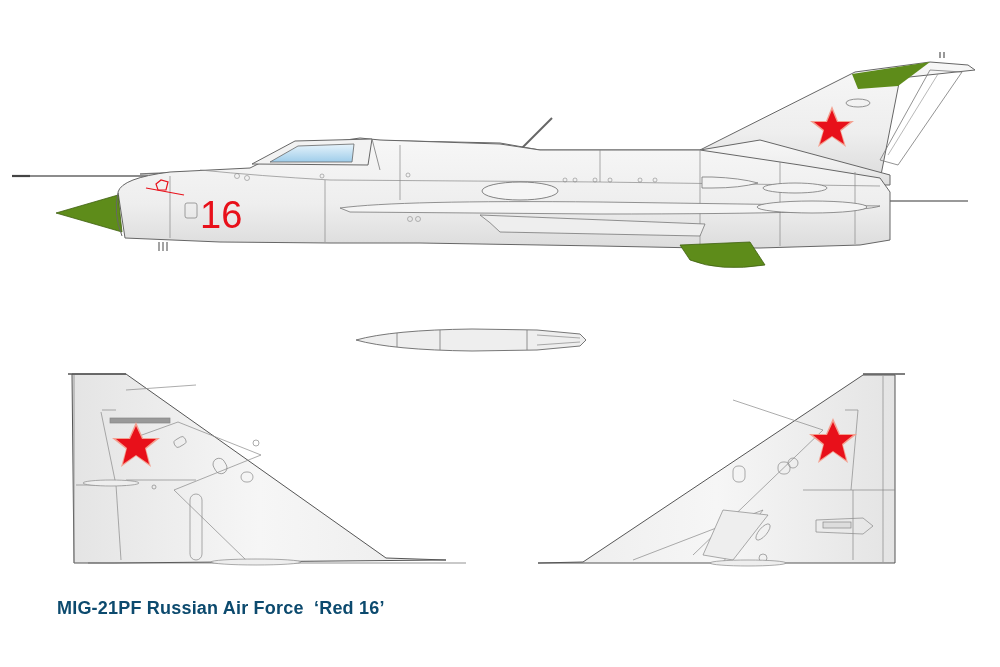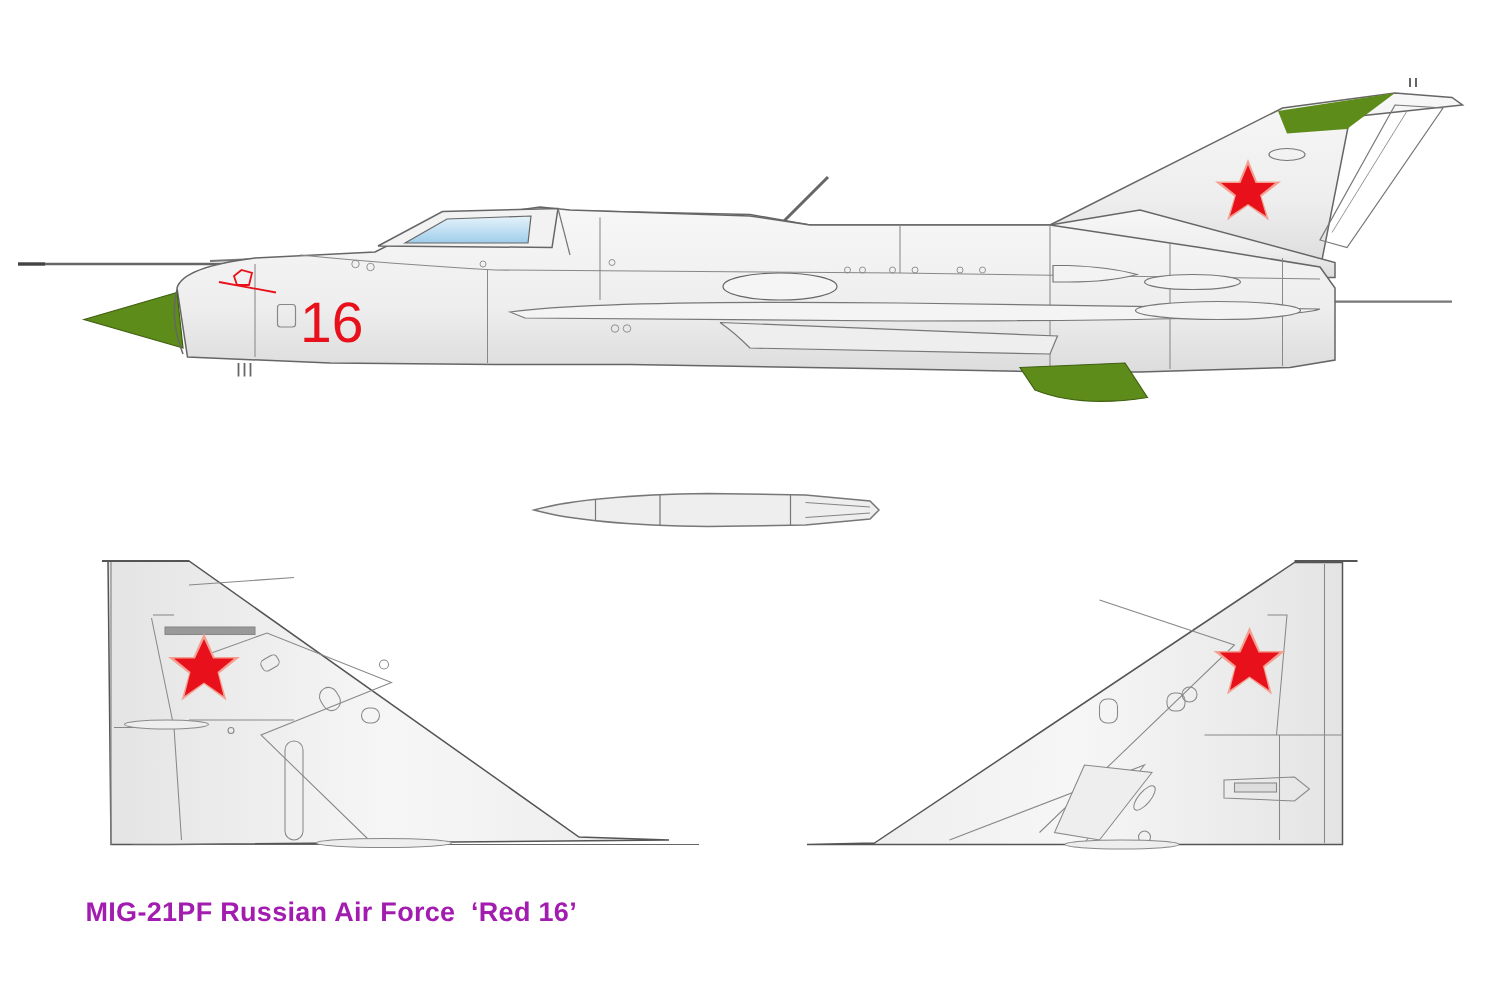--- a/index.html
+++ b/index.html
@@ -1,21 +1,21 @@
 <!DOCTYPE html>
 <html><head>
 <meta charset="utf-8">
 <style>
   html, body { margin:0; padding:0; background:#ffffff; }
   body { width:1000px; height:667px; position:relative; overflow:hidden; font-family:"Liberation Sans", sans-serif; }
   .view { position:absolute; }
   .caption {
     position:absolute; left:57px; top:598px;
     font-family:"Liberation Sans", sans-serif; font-weight:bold; font-size:18px;
-    color:#a21caf; letter-spacing:0.2px; white-space:pre;
+    color:#0c4a6e; letter-spacing:0.2px; white-space:pre;
   }
   svg { overflow:visible; }
 </style>
 </head>
 <body>
 
 <svg class="view" width="1000" height="290" style="left:0;top:0" viewBox="0 0 1000 290">
   <defs>
     <linearGradient id="bodyGrad" x1="0" y1="0" x2="0" y2="1">
       <stop offset="0" stop-color="#f7f7f7"></stop>

